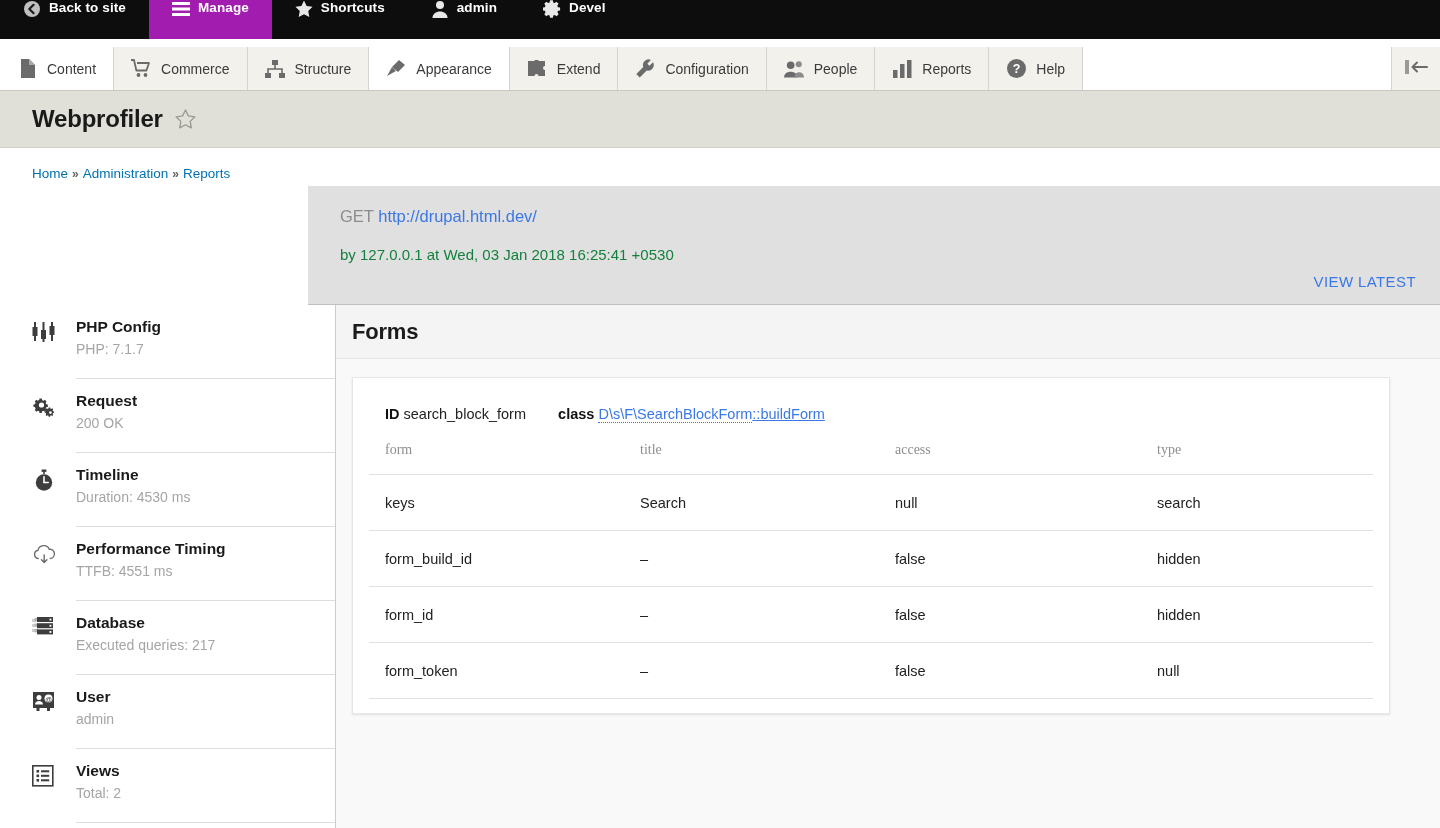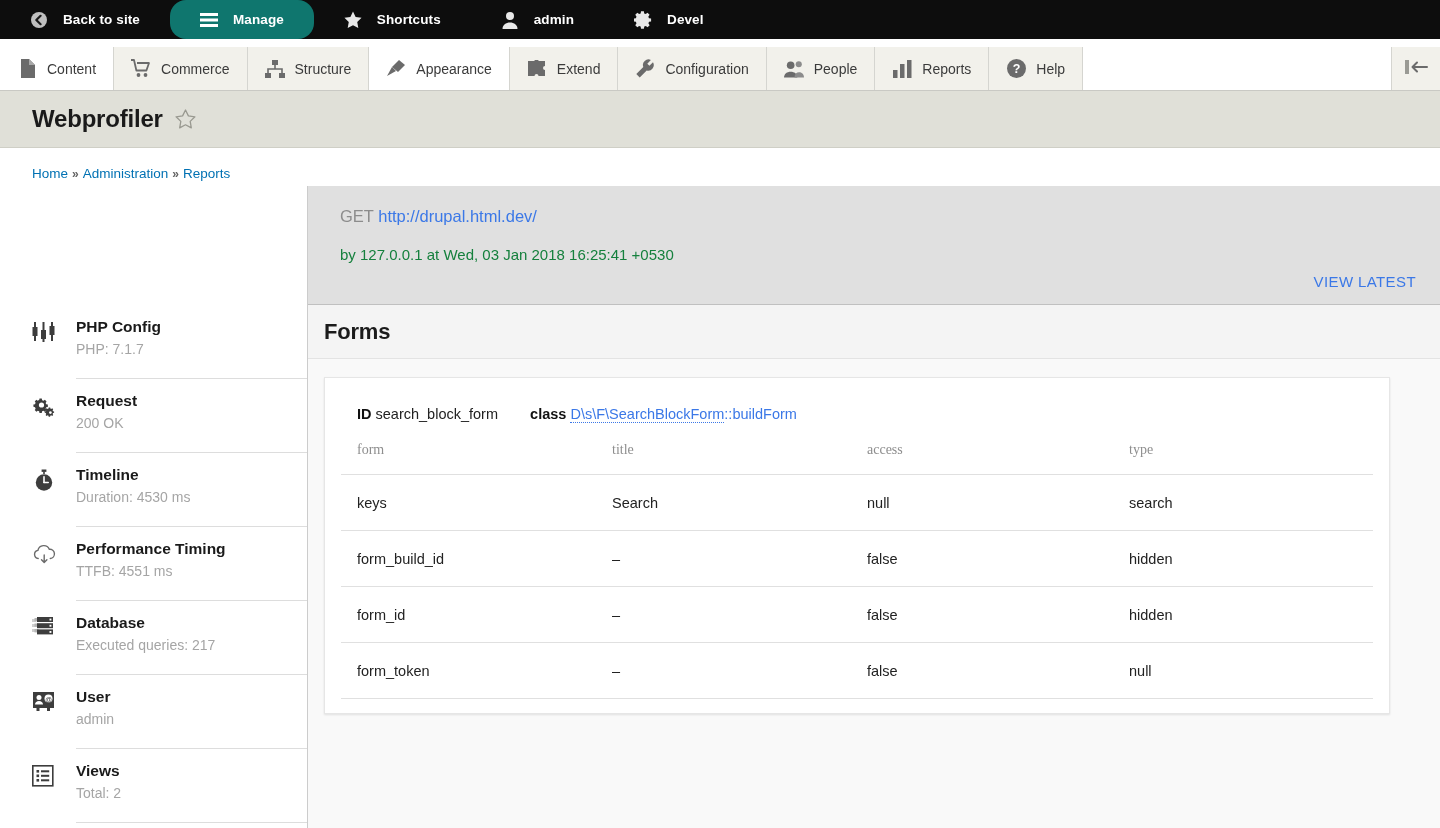--- a/index.html
+++ b/index.html
@@ -19,31 +19,31 @@
     height: 39px;
     background: #0d0d0d;
     display: flex;
     align-items: stretch;
     color: #fff;
     position: relative;
     z-index: 20;
   }
   .tb-item {
     display: flex;
-    align-items: center;
-    gap: 15px;
-    padding: 0 30px;
+    align-items: flex-start;
+    gap: 8px;
+    padding: 0 23px;
     font-size: 13.5px;
     font-weight: bold;
     color: #fff;
     letter-spacing: .1px;
     cursor: pointer;
     white-space: nowrap;
   }
-  .tb-item.active { background: #0f766e; border-radius: 16px; }
+  .tb-item.active { background: #a21caf; }
   .tb-ico { display:flex; align-items:center; justify-content:center; width:18px; height:18px; flex: none; }
   .tb-ico svg { display:block; }
 
   
   .toolbar-tray {
     height: 44px;
     background: #ffffff;
     border-bottom: 1px solid #c9c9c4;
     display: flex;
     align-items: stretch;
@@ -103,21 +103,21 @@
 
   
   .wp-body {
     position: absolute;
     left: 0; top: 186px;
     width: 1440px;
     height: 642px;
     display: flex;
   }
   .wp-sidebar {
-    width: 308px;
+    width: 336px;
     flex: none;
     background: #ffffff;
     border-right: 1px solid #cccccc;
     padding: 0 0 0 0;
     position: relative;
     overflow: hidden;
   }
   .sb-spacer { height: 119px; }
   .sb-item {
     display: flex;
@@ -214,21 +214,21 @@
   }
   .form-meta {
     font-size: 14.5px;
     color: #222;
     padding: 10px 0 14px 16px;
   }
   .form-meta .lbl { font-weight: bold; color: #111; }
   .form-meta .val { color: #222; }
   .form-meta .gap { display:inline-block; width: 24px; }
   .form-meta .cls-link { color: #3b78e7; text-decoration: none; cursor: pointer; border-bottom: 1px dotted #3b78e7; }
-  .form-meta .cls-tail { color: #3b78e7; }
+  .form-meta .cls-tail { color: #3b78e7; text-decoration: underline; }
 
   table.forms {
     width: 100%;
     border-collapse: collapse;
     font-size: 14.5px;
     table-layout: fixed;
   }
   table.forms th {
     text-align: left;
     font-weight: normal;

